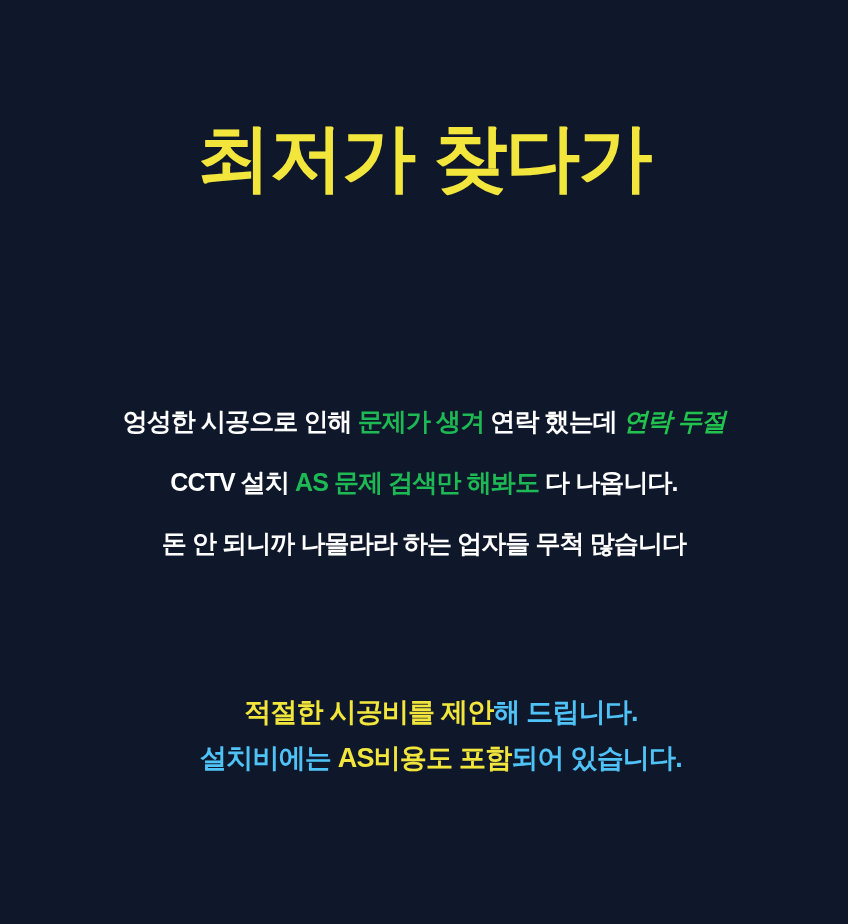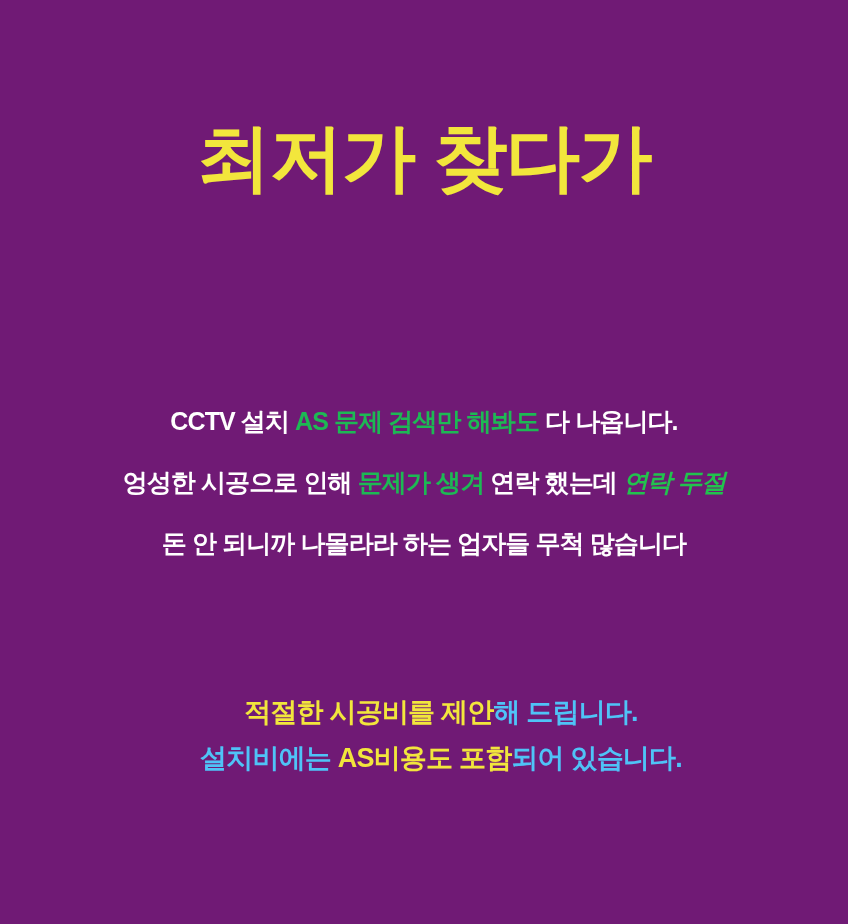--- a/index.html
+++ b/index.html
@@ -13,21 +13,21 @@
     background: #071a5e;
     font-family: "Liberation Sans", "DejaVu Sans", sans-serif;
     overflow: hidden;
     position: relative;
   }
 
   .poster {
     width: 848px;
     height: 924px;
     position: relative;
-    background: #701a75;
+    background: #0f172a;
     box-sizing: border-box;
   }
 
   
   .headline {
     position: absolute;
     top: 118px;
     left: 0;
     width: 848px;
     text-align: center;
@@ -99,25 +99,25 @@
 
 <div class="poster">
 
   <div class="headline">
     <span class="headline-line first">최저가 찾다가</span>
   </div>
 
   <div class="body-block">
 
     <span class="body-line">
-      <span class="seg-white">CCTV 설치 </span><span class="seg-green">AS 문제 검색만 해봐도</span><span class="seg-white"> 다 나옵니다.</span>
+      <span class="seg-white">엉성한 시공으로 인해 </span><span class="seg-green">문제가 생겨</span><span class="seg-white"> 연락 했는데 </span><span class="seg-green-italic">연락 두절</span>
     </span>
 
     <span class="body-line">
-      <span class="seg-white">엉성한 시공으로 인해 </span><span class="seg-green">문제가 생겨</span><span class="seg-white"> 연락 했는데 </span><span class="seg-green-italic">연락 두절</span>
+      <span class="seg-white">CCTV 설치 </span><span class="seg-green">AS 문제 검색만 해봐도</span><span class="seg-white"> 다 나옵니다.</span>
     </span>
 
     <span class="body-line">
       <span class="seg-white">돈 안 되니까 나몰라라 하는 업자들 무척 많습니다</span>
     </span>
 
   </div>
 
   <div class="footer-block">
 

